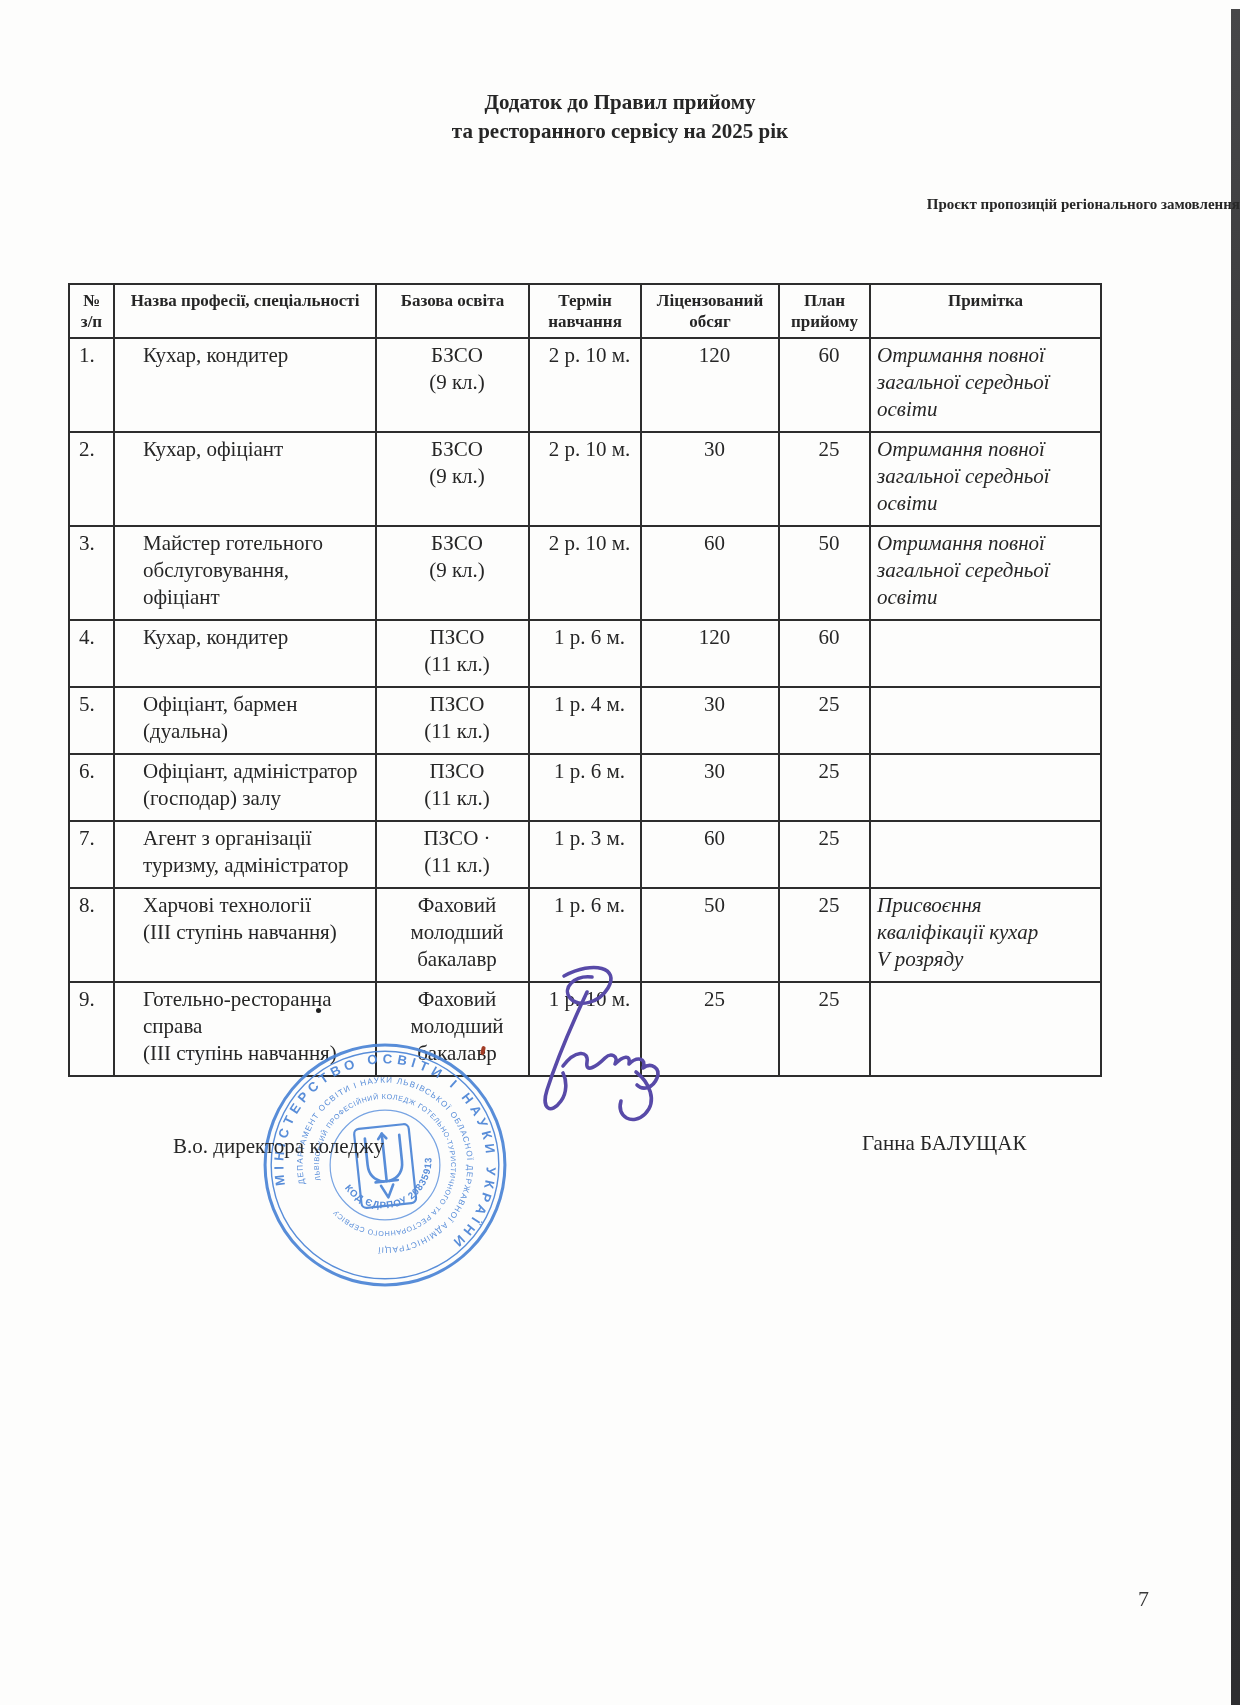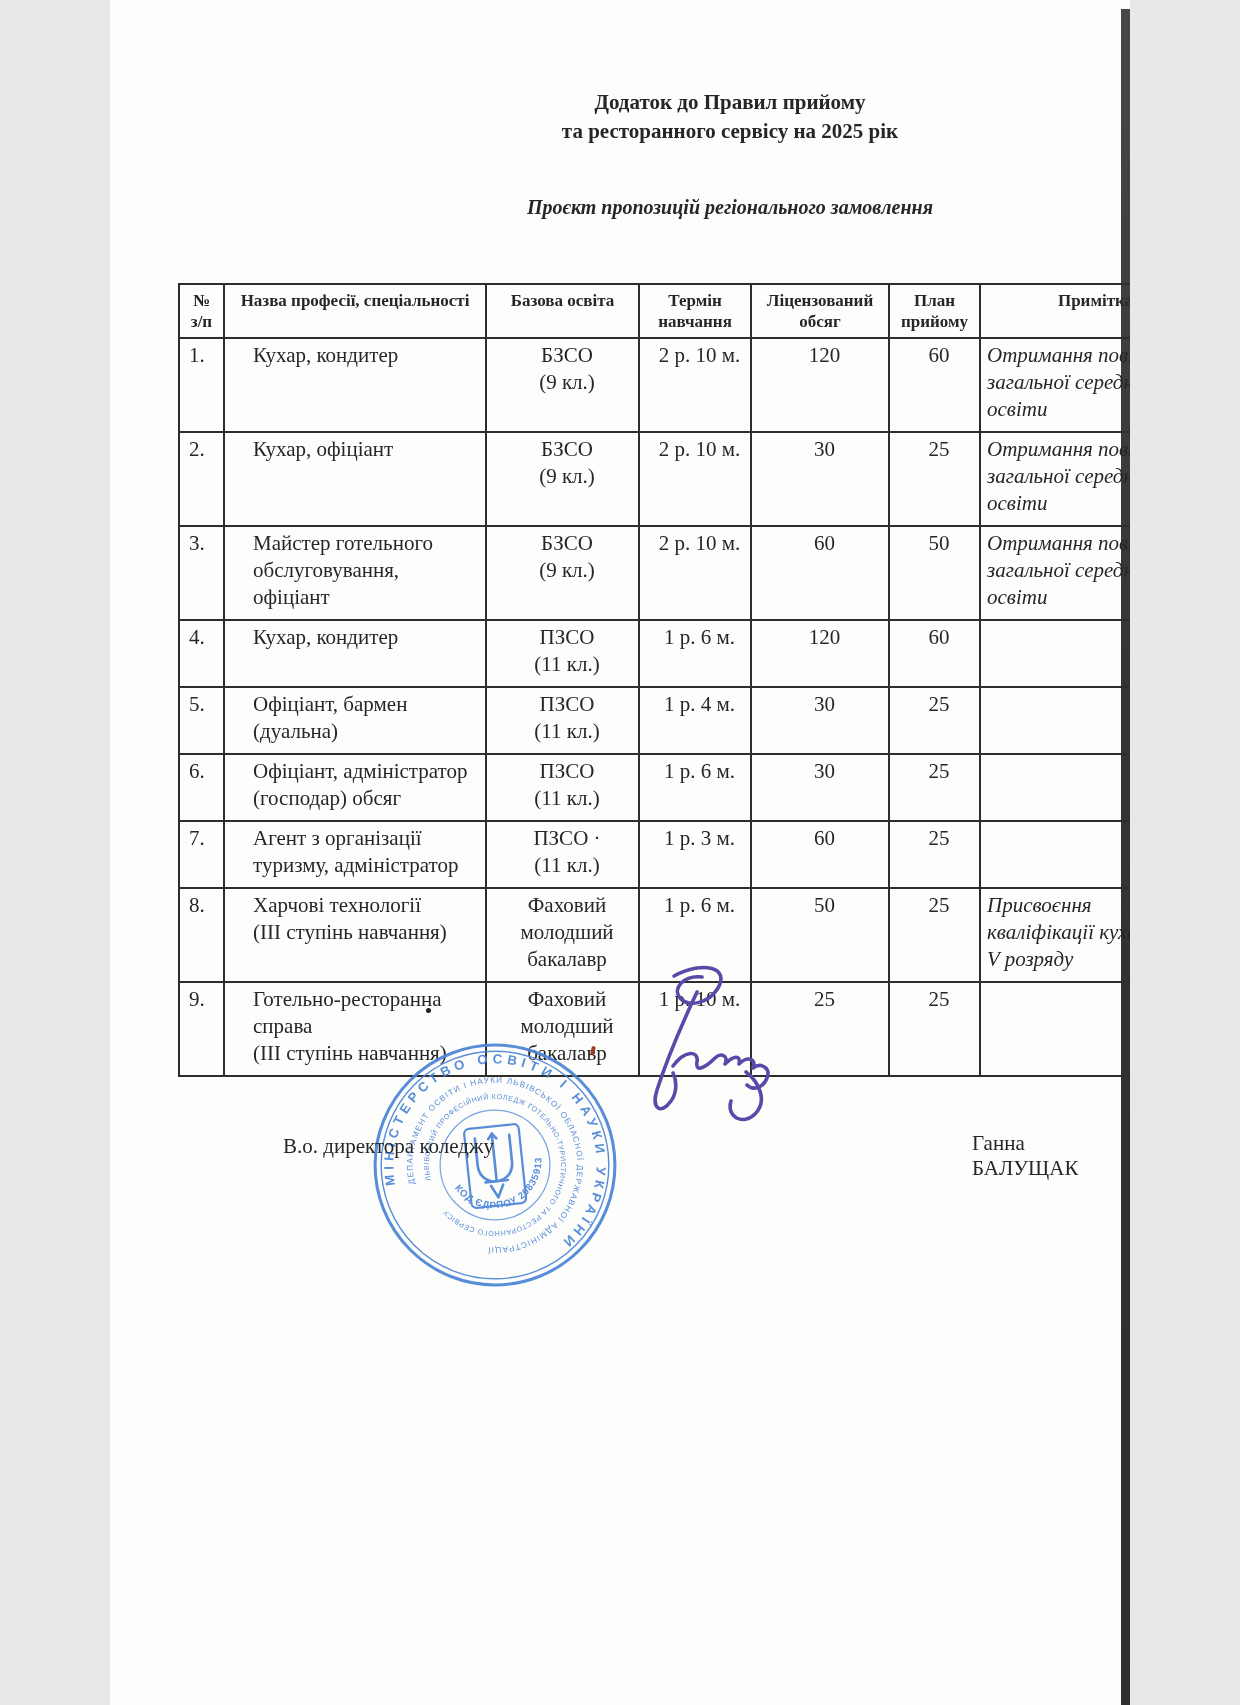--- a/index.html
+++ b/index.html
@@ -1,31 +1,31 @@
 <!DOCTYPE html>
 <html><head>
 <meta charset="utf-8">
 <style>
   html,body{margin:0;padding:0;background:#e8e8e8;}
   .page{
     position:relative;
-    width:1020px;height:1705px;
+    width:1240px;height:1705px;
     margin:0 auto;
     background:#fdfdfc;
     overflow:hidden;
     font-family:"Liberation Serif","DejaVu Serif",serif;
     color:#262626;
   }
   
   .scan-edge{position:absolute;top:9px;right:0;width:9px;height:1696px;
     background:linear-gradient(180deg,#474749 0%,#343436 40%,#2e2e30 100%);}
   .title-block{position:absolute;top:88px;left:0;width:1240px;text-align:center;
     font-weight:bold;font-size:21px;line-height:29px;}
-  .subtitle{position:absolute;top:196px;left:0;width:1240px;text-align:center;
-    font-weight:bold;font-size:20px;font-style:italic;}
+  .subtitle{position:absolute;top:196px;left:0;width:1240px;text-align:right;
+    font-weight:bold;font-size:15px;}
   
   .order-table{position:absolute;top:283px;left:68px;width:1032px;
     border-collapse:collapse;table-layout:fixed;}
   .order-table th,.order-table td{
     border:2px solid #2d2d2d;
     vertical-align:top;
     white-space:pre-line;
   }
   .order-table th{
     font-size:17px;line-height:21px;font-weight:bold;text-align:center;
@@ -144,21 +144,21 @@
           <td class="c-center">ПЗСО
 (11 кл.)</td>
           <td class="c-center">1 р. 4 м.</td>
           <td class="c-center">30</td>
           <td class="c-center">25</td>
           <td class="c-note"></td>
         </tr>
         <tr>
           <td class="c-num">6.</td>
           <td class="c-prof">Офіціант, адміністратор
-(господар) обсяг</td>
+(господар) залу</td>
           <td class="c-center">ПЗСО
 (11 кл.)</td>
           <td class="c-center">1 р. 6 м.</td>
           <td class="c-center">30</td>
           <td class="c-center">25</td>
           <td class="c-note"></td>
         </tr>
         <tr>
           <td class="c-num">7.</td>
           <td class="c-prof">Агент з організації

